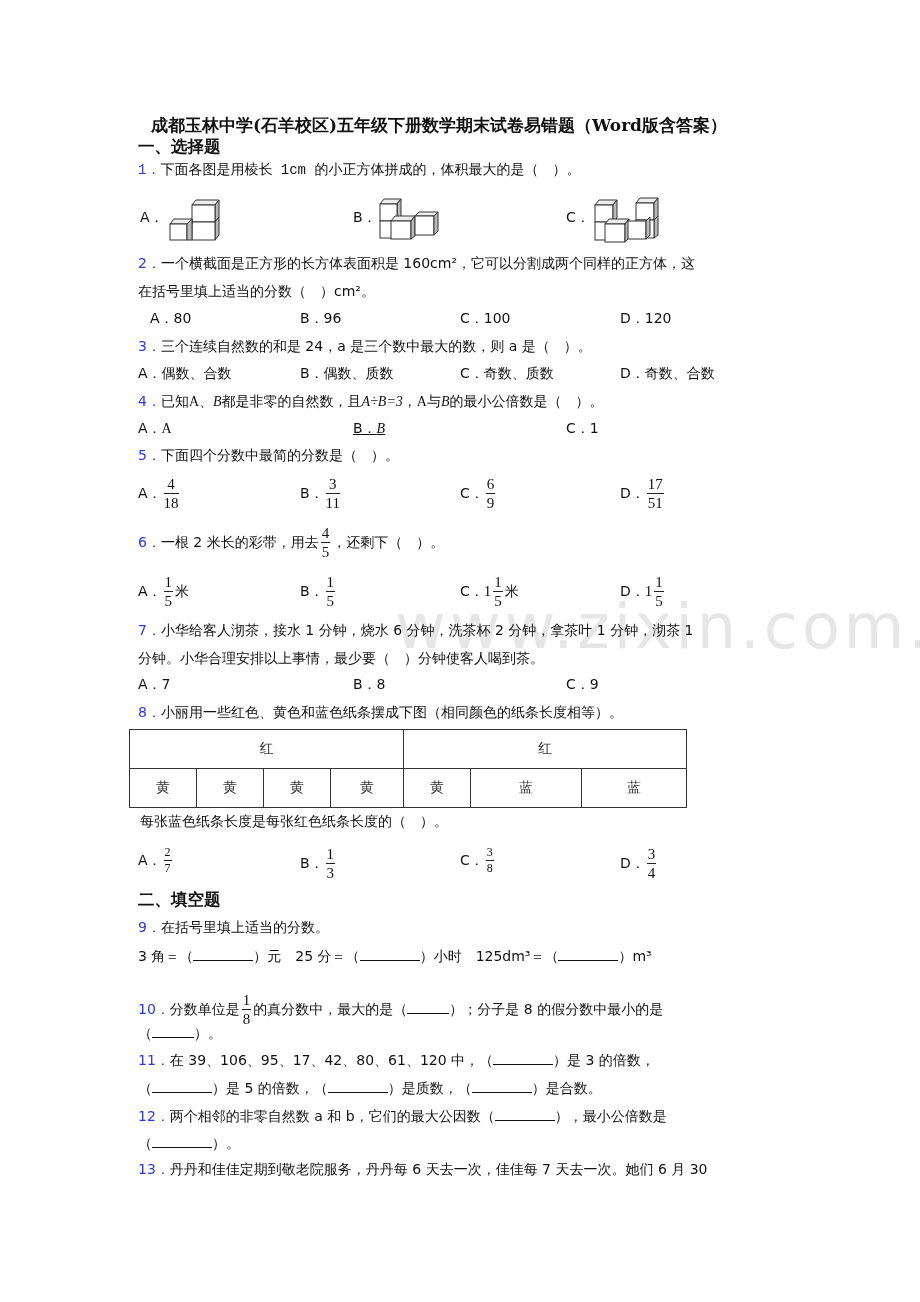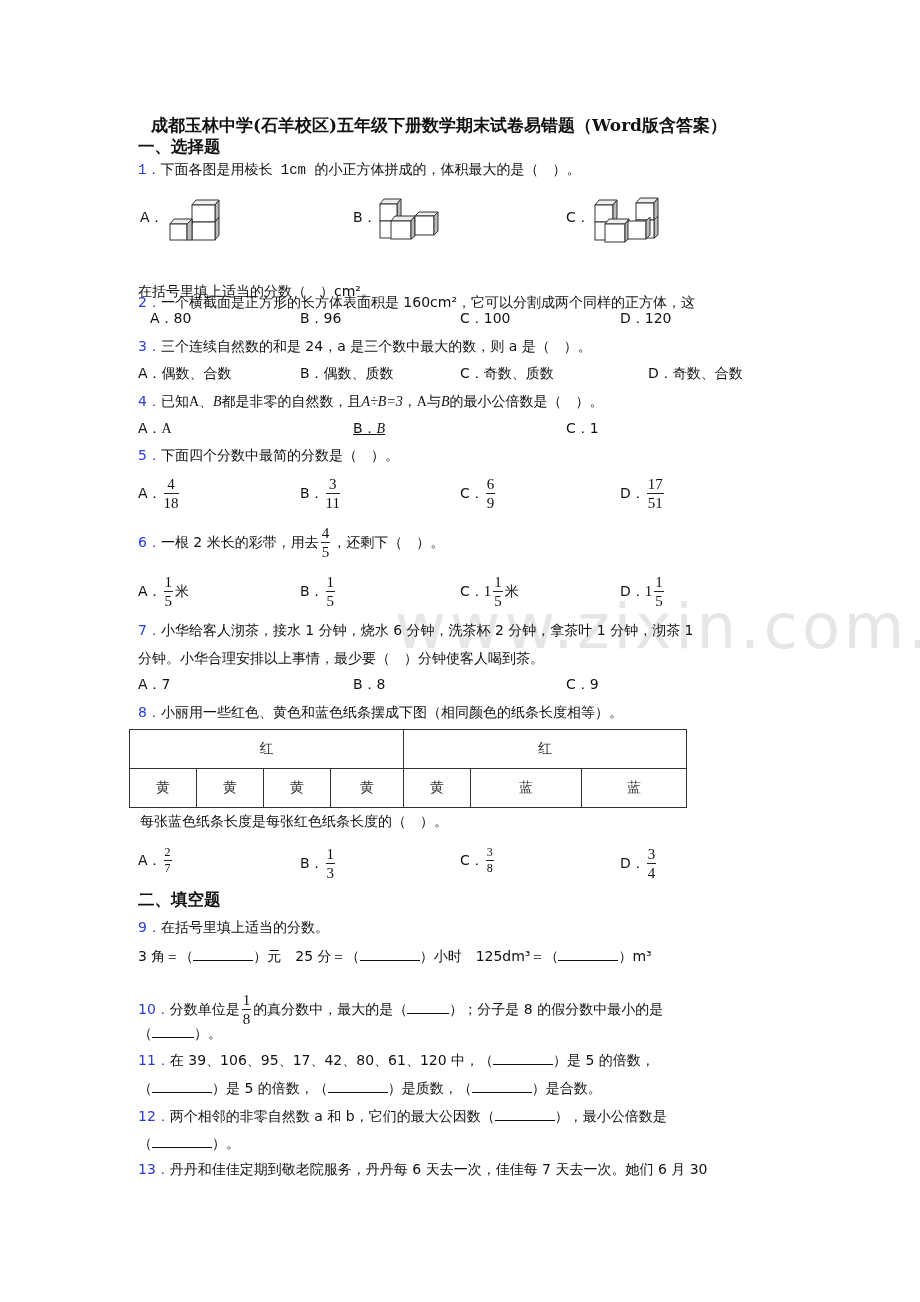--- a/index.html
+++ b/index.html
@@ -94,36 +94,36 @@
       <rect x="44" y="25" width="18" height="18"></rect>
 
       <polygon points="13,29 17,24 37,24 33,29" fill="#eee"></polygon>
       <rect x="13" y="29" width="20" height="18"></rect>
       <polygon points="33,29 37,24 37,43 33,47" fill="#bbb"></polygon>
       <rect x="36" y="26" width="18" height="18"></rect>
       <polygon points="54,26 58,22 58,40 54,44" fill="#bbb"></polygon>
     </g>
   </svg>
 
-  <div class="abs line" style="left:138px; top:254px;margin-top:39px;">
+  <div class="abs line" style="left:138px; top:254px;">
     <span class="qnum">2．</span><span>一个横截面是正方形的长方体表面积是 160cm²，它可以分割成两个同样的正方体，这</span>
   </div>
   <div class="abs line" style="left:138px; top:282px;">在括号里填上适当的分数（　）cm²。</div>
   <div class="abs opt" style="left:138px; top:310px;margin-left:12px;"><span>A．</span><span>80</span></div>
   <div class="abs opt" style="left:300px; top:310px;"><span>B．</span><span>96</span></div>
   <div class="abs opt" style="left:460px; top:310px;"><span>C．</span><span>100</span></div>
   <div class="abs opt" style="left:620px; top:310px;"><span>D．</span><span>120</span></div>
 
   <div class="abs line" style="left:138px; top:337px;">
     <span class="qnum">3．</span><span>三个连续自然数的和是 24，a 是三个数中最大的数，则 a 是（　）。</span>
   </div>
   <div class="abs opt" style="left:138px; top:365px;"><span>A．</span><span>偶数、合数</span></div>
   <div class="abs opt" style="left:300px; top:365px;"><span>B．</span><span>偶数、质数</span></div>
   <div class="abs opt" style="left:460px; top:365px;"><span>C．</span><span>奇数、质数</span></div>
-  <div class="abs opt" style="left:620px; top:365px;margin-left:28px;"><span>D．</span><span>奇数、合数</span></div>
+  <div class="abs opt" style="left:620px; top:365px;"><span>D．</span><span>奇数、合数</span></div>
 
   <div class="abs line" style="left:138px; top:392px;">
     <span class="qnum">4．</span><span>已知</span><span class="serif">A</span><span>、</span><span class="serif-it">B</span><span>都是非零的自然数，且</span><span class="serif-it">A÷B=3</span><span>，</span><span class="serif">A</span><span>与</span><span class="serif-it">B</span><span>的最小公倍数是（　）。</span>
   </div>
   <div class="abs opt" style="left:138px; top:420px;"><span>A．</span><span class="serif">A</span></div>
   <div class="abs opt" style="left:353px; top:420px;text-decoration:underline;"><span>B．</span><span class="serif-it">B</span></div>
   <div class="abs opt" style="left:566px; top:420px;"><span>C．</span><span>1</span></div>
 
   <div class="abs line" style="left:138px; top:446px;">
     <span class="qnum">5．</span><span>下面四个分数中最简的分数是（　）。</span>
@@ -243,21 +243,21 @@
         <span class="num">1</span>
         <span class="bar"></span>
         <span class="den">8</span>
       </span><span>的真分数中，最大的是（</span><span class="blank" style="width:42px;"></span><span>）；分子是 8 的假分数中最小的是</span>
   </div>
   <div class="abs line" style="left:138px; top:1023px;">
     <span>（</span><span class="blank" style="width:42px;"></span><span>）。</span>
   </div>
 
   <div class="abs line" style="left:138px; top:1050px;">
-    <span class="qnum">11．</span><span>在 39、106、95、17、42、80、61、120 中，（</span><span class="blank" style="width:60px;"></span><span>）是 5 的倍数，</span>
+    <span class="qnum">11．</span><span>在 39、106、95、17、42、80、61、120 中，（</span><span class="blank" style="width:60px;"></span><span>）是 3 的倍数，</span>
   </div>
   <div class="abs line" style="left:138px; top:1078px;">
     <span>（</span><span class="blank" style="width:60px;"></span><span>）是 5 的倍数，（</span><span class="blank" style="width:60px;"></span><span>）是质数，（</span><span class="blank" style="width:60px;"></span><span>）是合数。</span>
   </div>
 
   <div class="abs line" style="left:138px; top:1106px;">
     <span class="qnum">12．</span><span>两个相邻的非零自然数 a 和 b，它们的最大公因数（</span><span class="blank" style="width:60px;"></span><span>），最小公倍数是</span>
   </div>
   <div class="abs line" style="left:138px; top:1133px;">
     <span>（</span><span class="blank" style="width:60px;"></span><span>）。</span>

